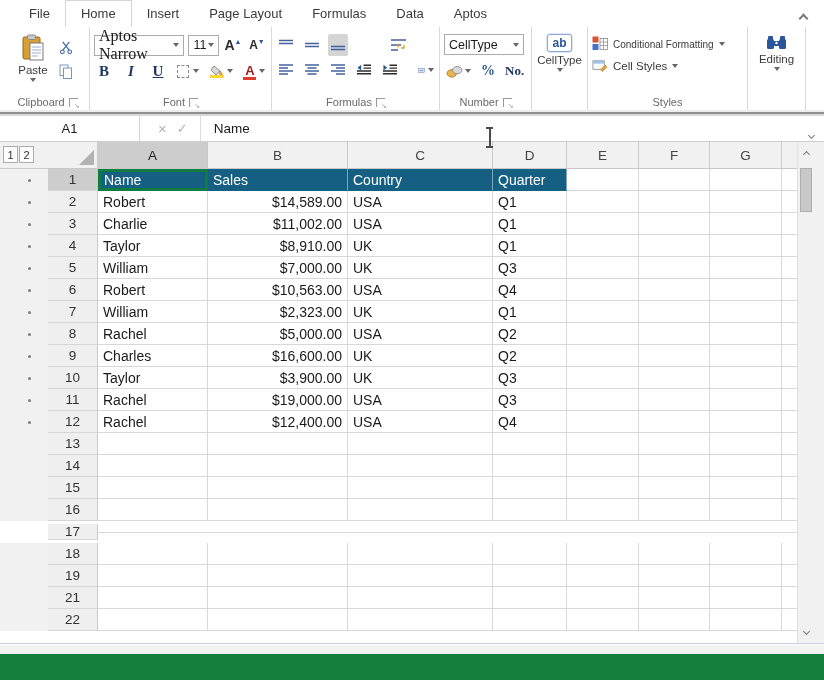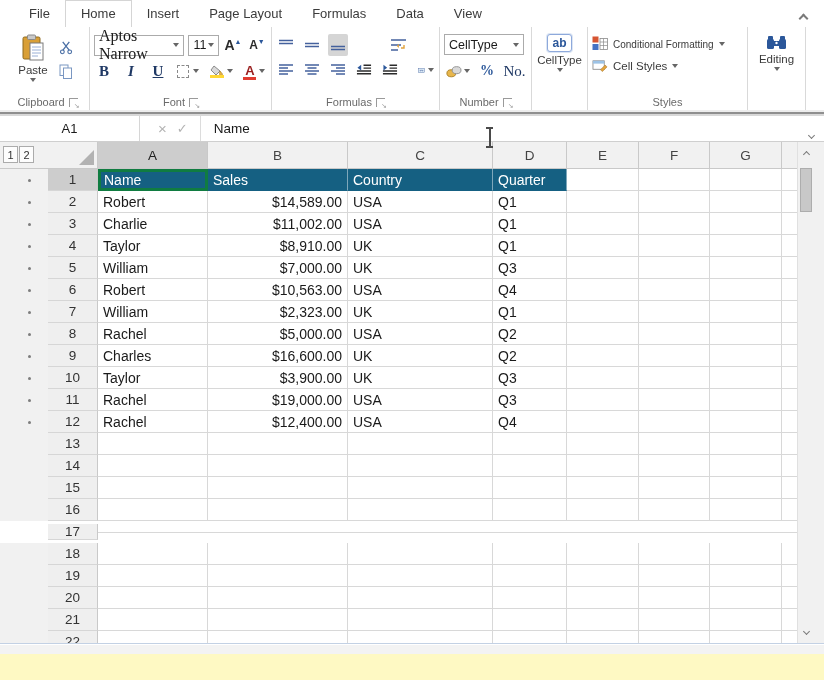--- a/index.html
+++ b/index.html
@@ -1,18 +1,18 @@
 <!DOCTYPE html>
 <html><head>
 <meta charset="utf-8">
 <style>
   * { margin:0; padding:0; box-sizing:border-box; }
   html,body { background:#fff; }
   body { font-family:"Liberation Sans", sans-serif; color:#3b3b3b; }
-  .app { position:relative; width:824px; height:680px; background:#fef9c3; overflow:hidden; }
+  .app { position:relative; width:824px; height:680px; background:#15803d; overflow:hidden; }
 
   
   .ribbon-tabs { height:27px; display:flex; align-items:flex-end; padding-left:14px; position:relative; background:#fff; }
   .rtab { font-size:13px; padding:5px 15px 6px; color:#3b3b3b; cursor:default; }
   .rtab.active { border:1px solid #d5d5d5; border-bottom:none; background:#fff; }
   .ribbon-collapse { position:absolute; right:12px; top:8px; width:12px; height:10px; }
   .chev { display:inline-block; width:7px; height:7px; border-right:2px solid #7a7a7a; border-bottom:2px solid #7a7a7a; }
   .chev.up { transform:rotate(-135deg); }
   .chev.down { transform:rotate(45deg); }
   .chev.left { transform:rotate(135deg); }
@@ -31,21 +31,21 @@
   .smallbtn { display:inline-flex; align-items:center; justify-content:center; height:22px; min-width:20px; padding:0 2px; }
   .combo { display:flex; align-items:center; justify-content:space-between; border:1px solid #ababab; background:#fff; height:21px; font-size:12.5px; color:#1a1a1a; padding:0 4px; }
   .row { display:flex; align-items:center; }
 
   
   .b-glyph { font-family:"Liberation Serif", serif; font-weight:bold; font-size:15px; color:#1f3864; }
   .i-glyph { font-family:"Liberation Serif", serif; font-style:italic; font-weight:bold; font-size:15px; color:#1f3864; }
   .u-glyph { font-family:"Liberation Serif", serif; font-weight:bold; font-size:15px; color:#1f3864; text-decoration:underline; }
   .a-glyph { font-weight:bold; font-size:14px; color:#2b2b2b; }
   .pct-glyph { font-family:"Liberation Serif", serif; font-weight:bold; font-size:14px; color:#2b579a; }
-  .no-glyph { font-family:"Liberation Serif", serif; font-weight:normal; font-size:15px; color:#1f3864; }
+  .no-glyph { font-family:"Liberation Serif", serif; font-weight:bold; font-size:13px; color:#1f3864; }
   .fontcolor-bar { display:block; width:13px; height:3px; background:#e03c31; margin-top:-1px; }
   .fill-bar { display:block; width:14px; height:3px; background:#ffd734; margin-top:-1px; }
   .borders-box { width:13px; height:13px; border:1px dashed #8a8a8a; }
 
   
   .ribbon-sep { height:6px; background:linear-gradient(180deg,#ededed 0 2px,#8f8f8f 2px 4px,#d8d8d8 4px 6px); }
 
   
   .formula-bar { height:26px; display:flex; align-items:stretch; background:#fff; border-bottom:1px solid #cfcfcf; position:relative; }
   .name-box { width:140px; border-right:1px solid #d6d6d6; display:flex; align-items:center; justify-content:center; font-size:13px; color:#1a1a1a; }
@@ -106,21 +106,21 @@
 
 <div class="app" style="--hdrfill: #156082; --sel: #107C41; --accent: #107C41;">
 
   <div class="ribbon-tabs">
     <div class="rtab">File</div>
     <div class="rtab active">Home</div>
     <div class="rtab">Insert</div>
     <div class="rtab">Page Layout</div>
     <div class="rtab">Formulas</div>
     <div class="rtab">Data</div>
-    <div class="rtab">View</div>
+    <div class="rtab">Aptos</div>
     <div class="ribbon-collapse"><span class="chev up"></span></div>
   </div>
 
   <div class="ribbon">
 
     <div class="rgroup" style="width:84px;">
       <div class="rgroup-content">
         <div class="bigbtn">
           <span>
             <svg width="26" height="28" viewBox="0 0 26 28">
@@ -655,32 +655,20 @@
           <div class="gcell" style="width: 140px;"></div>
           <div class="gcell" style="width: 145px;"></div>
           <div class="gcell" style="width: 74px;"></div>
           <div class="gcell" style="width: 72px;"></div>
           <div class="gcell" style="width: 71px;"></div>
           <div class="gcell" style="width: 72px;"></div>
           <div class="gcell" style="width: 15px; border-right: none;"></div>
         </div>
         <div class="grow" style="height: 22px;">
           <div class="ocell"></div>
-          <div class="rnum">20</div>
-          <div class="gcell" style="width: 110px;"></div>
-          <div class="gcell" style="width: 140px;"></div>
-          <div class="gcell" style="width: 145px;"></div>
-          <div class="gcell" style="width: 74px;"></div>
-          <div class="gcell" style="width: 72px;"></div>
-          <div class="gcell" style="width: 71px;"></div>
-          <div class="gcell" style="width: 72px;"></div>
-          <div class="gcell" style="width: 15px; border-right: none;"></div>
-        </div>
-        <div class="grow" style="height: 22px;">
-          <div class="ocell"></div>
           <div class="rnum">21</div>
           <div class="gcell" style="width: 110px;"></div>
           <div class="gcell" style="width: 140px;"></div>
           <div class="gcell" style="width: 145px;"></div>
           <div class="gcell" style="width: 74px;"></div>
           <div class="gcell" style="width: 72px;"></div>
           <div class="gcell" style="width: 71px;"></div>
           <div class="gcell" style="width: 72px;"></div>
           <div class="gcell" style="width: 15px; border-right: none;"></div>
         </div>

